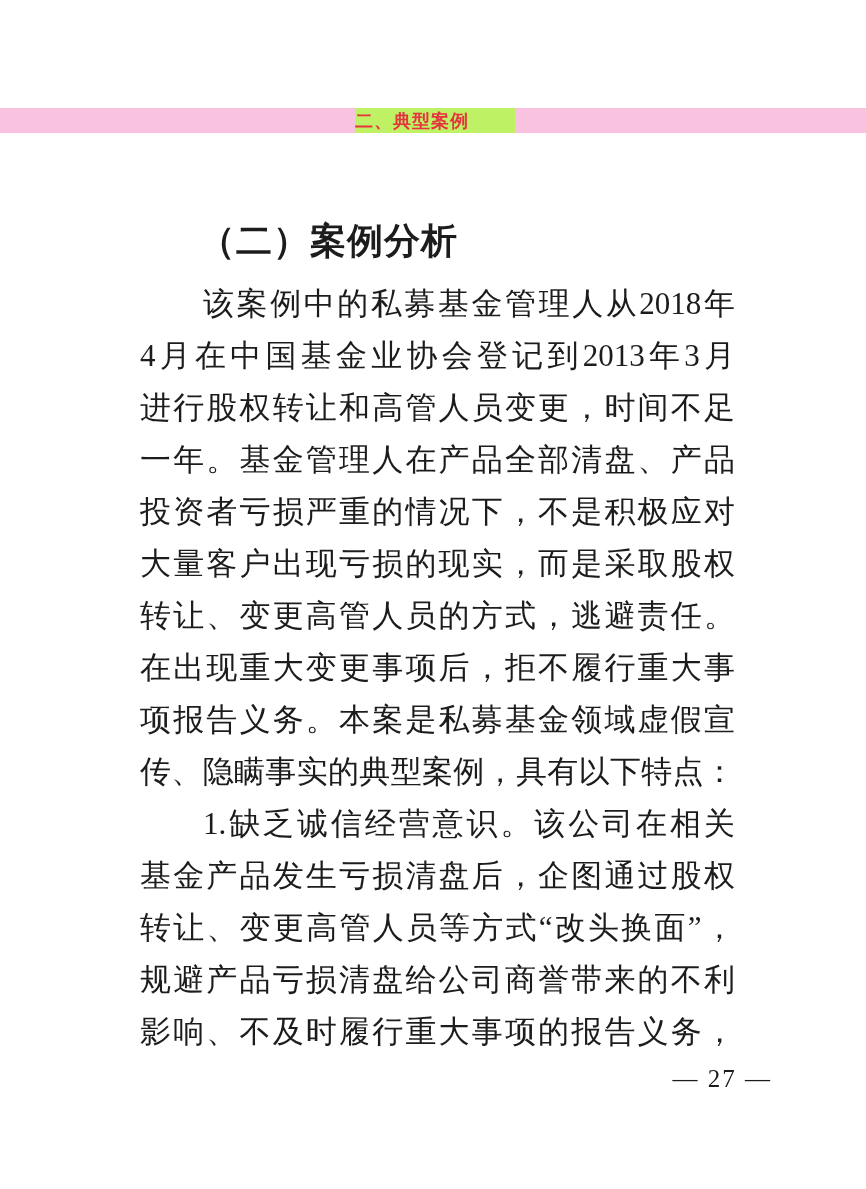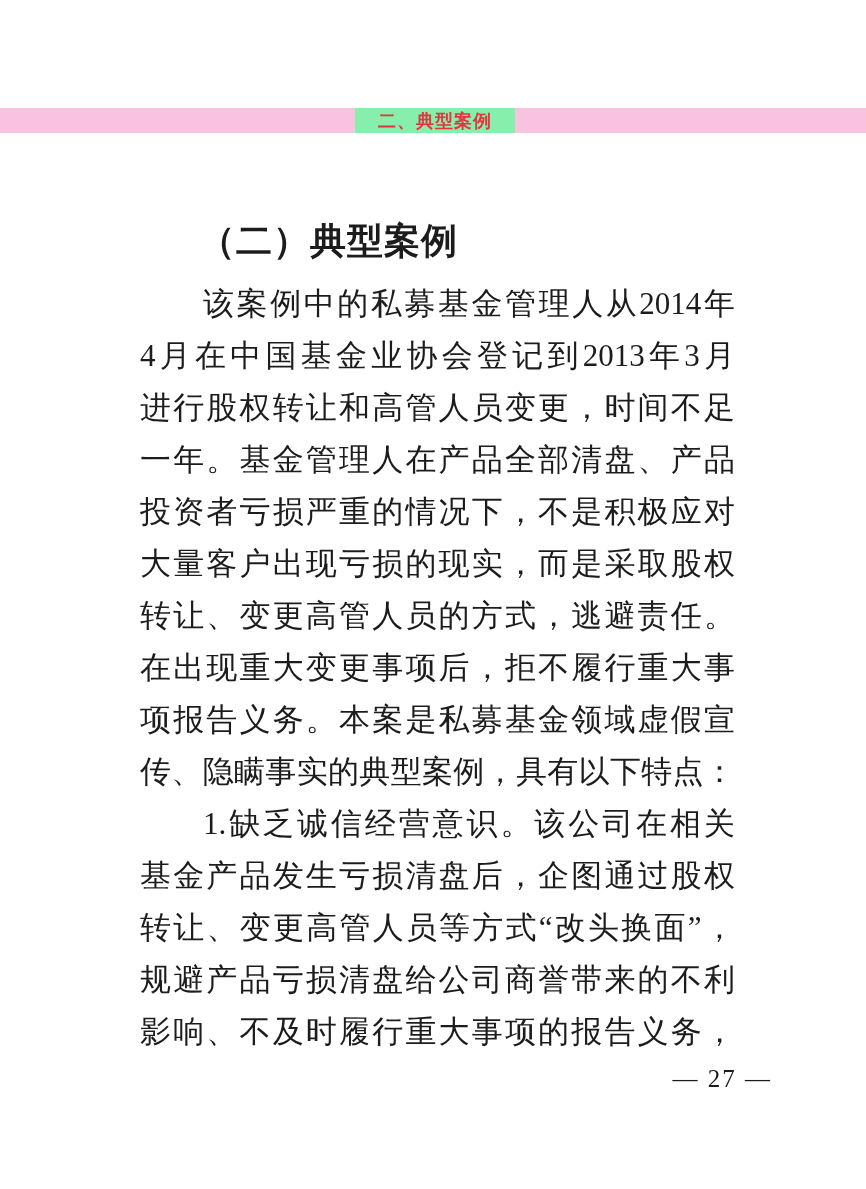--- a/index.html
+++ b/index.html
@@ -18,22 +18,22 @@
   }
   
   .band{
     position:absolute;top:108px;left:0;width:866px;height:25px;
     display:flex;align-items:stretch;
   }
   .band-seg{background:var(--band-pink);height:100%;}
   .band-left{width:355px;}
   .band-right{flex:1;}
   .band-gap{
-    width:160px;display:flex;align-items:center;justify-content:center;
-    background:#86efac;
+    width:160px;display:flex;align-items:center;justify-content:flex-start;
+    background:#bef264;
   }
   .band-gap .hdr{
     font-family:"DejaVu Sans","Liberation Sans",sans-serif;
     font-weight:bold;font-size:18px;line-height:18px;
     color:var(--header-red);letter-spacing:1px;white-space:nowrap;
   }
   
   .title{
     position:absolute;left:199px;top:220px;
     font-size:36px;line-height:42px;font-weight:bold;
@@ -65,38 +65,38 @@
 <div class="page">
 
   <div class="band">
     <div class="band-seg band-left"></div>
     <div class="band-gap">
       <span class="hdr">二、典型案例</span>
     </div>
     <div class="band-seg band-right"></div>
   </div>
 
-  <div class="title">（二）典型案例</div>
+  <div class="title">（二）案例分析</div>
 
   <div class="body-block">
     <div class="body-line char-justify indent">
         <span>该</span>
         <span>案</span>
         <span>例</span>
         <span>中</span>
         <span>的</span>
         <span>私</span>
         <span>募</span>
         <span>基</span>
         <span>金</span>
         <span>管</span>
         <span>理</span>
         <span>人</span>
         <span>从</span>
-        <span>2014</span>
+        <span>2018</span>
         <span>年</span>
       </div>
     <div class="body-line char-justify">
         <span>4</span>
         <span>月</span>
         <span>在</span>
         <span>中</span>
         <span>国</span>
         <span>基</span>
         <span>金</span>

